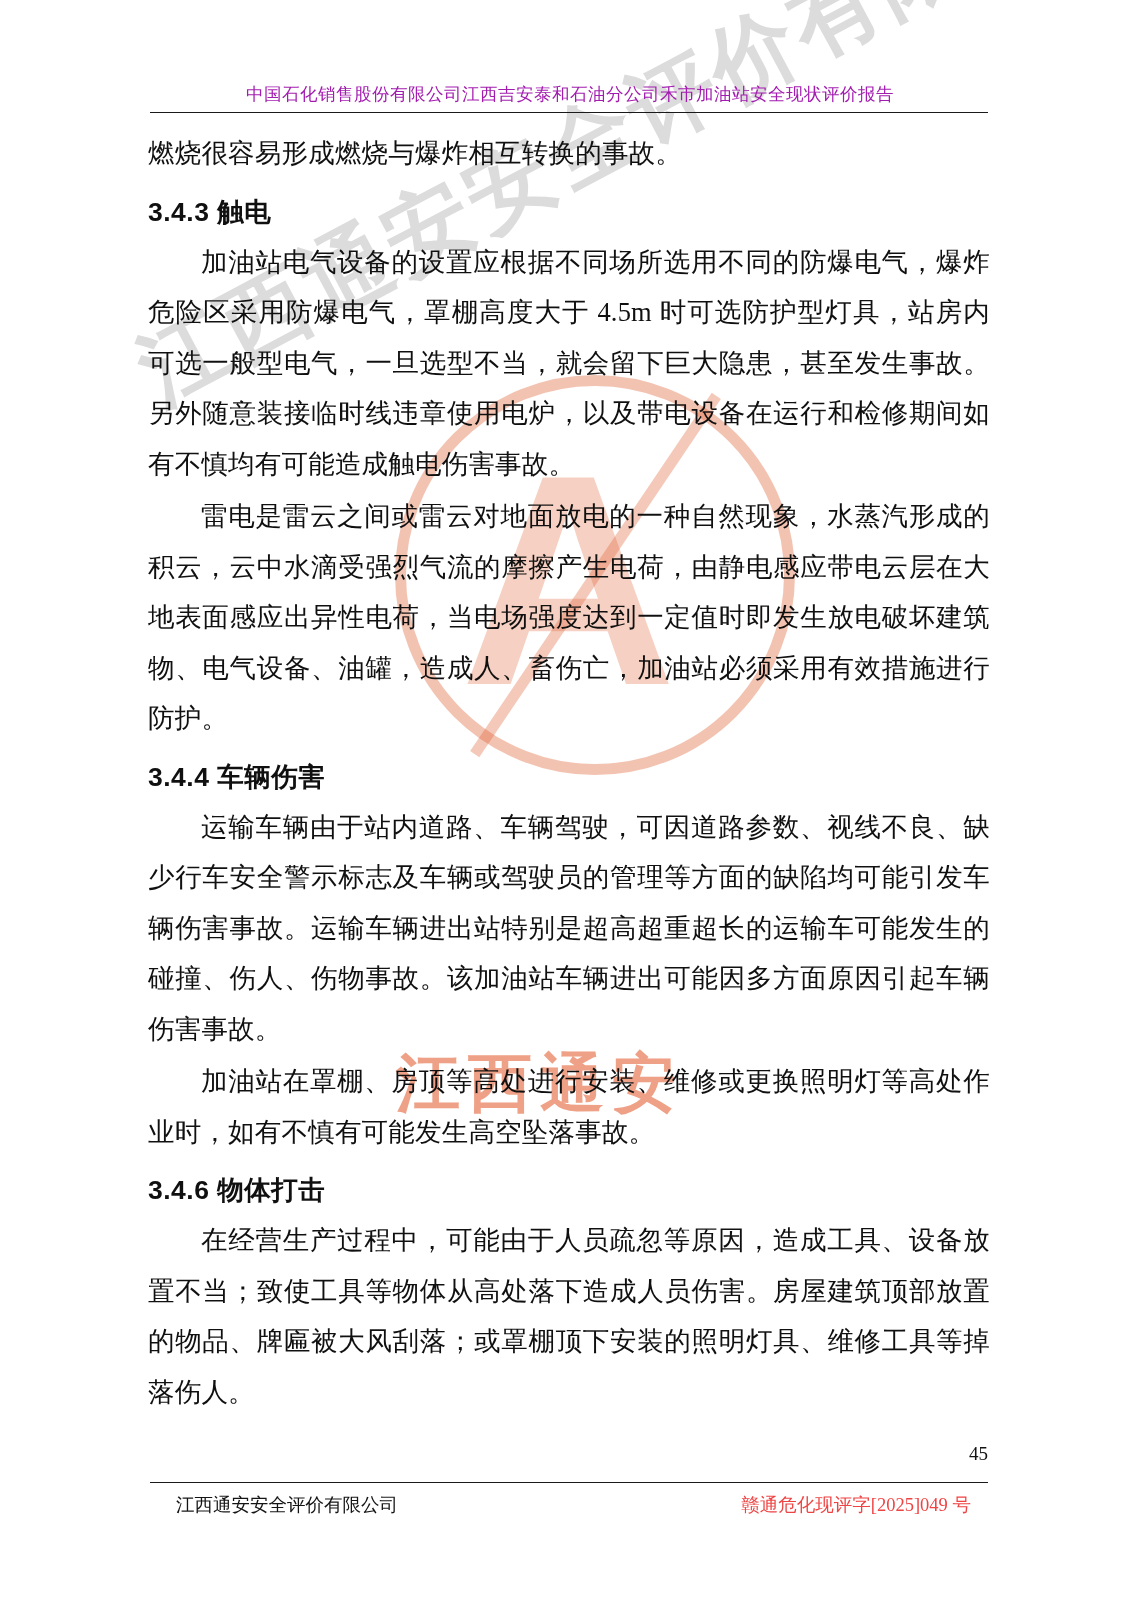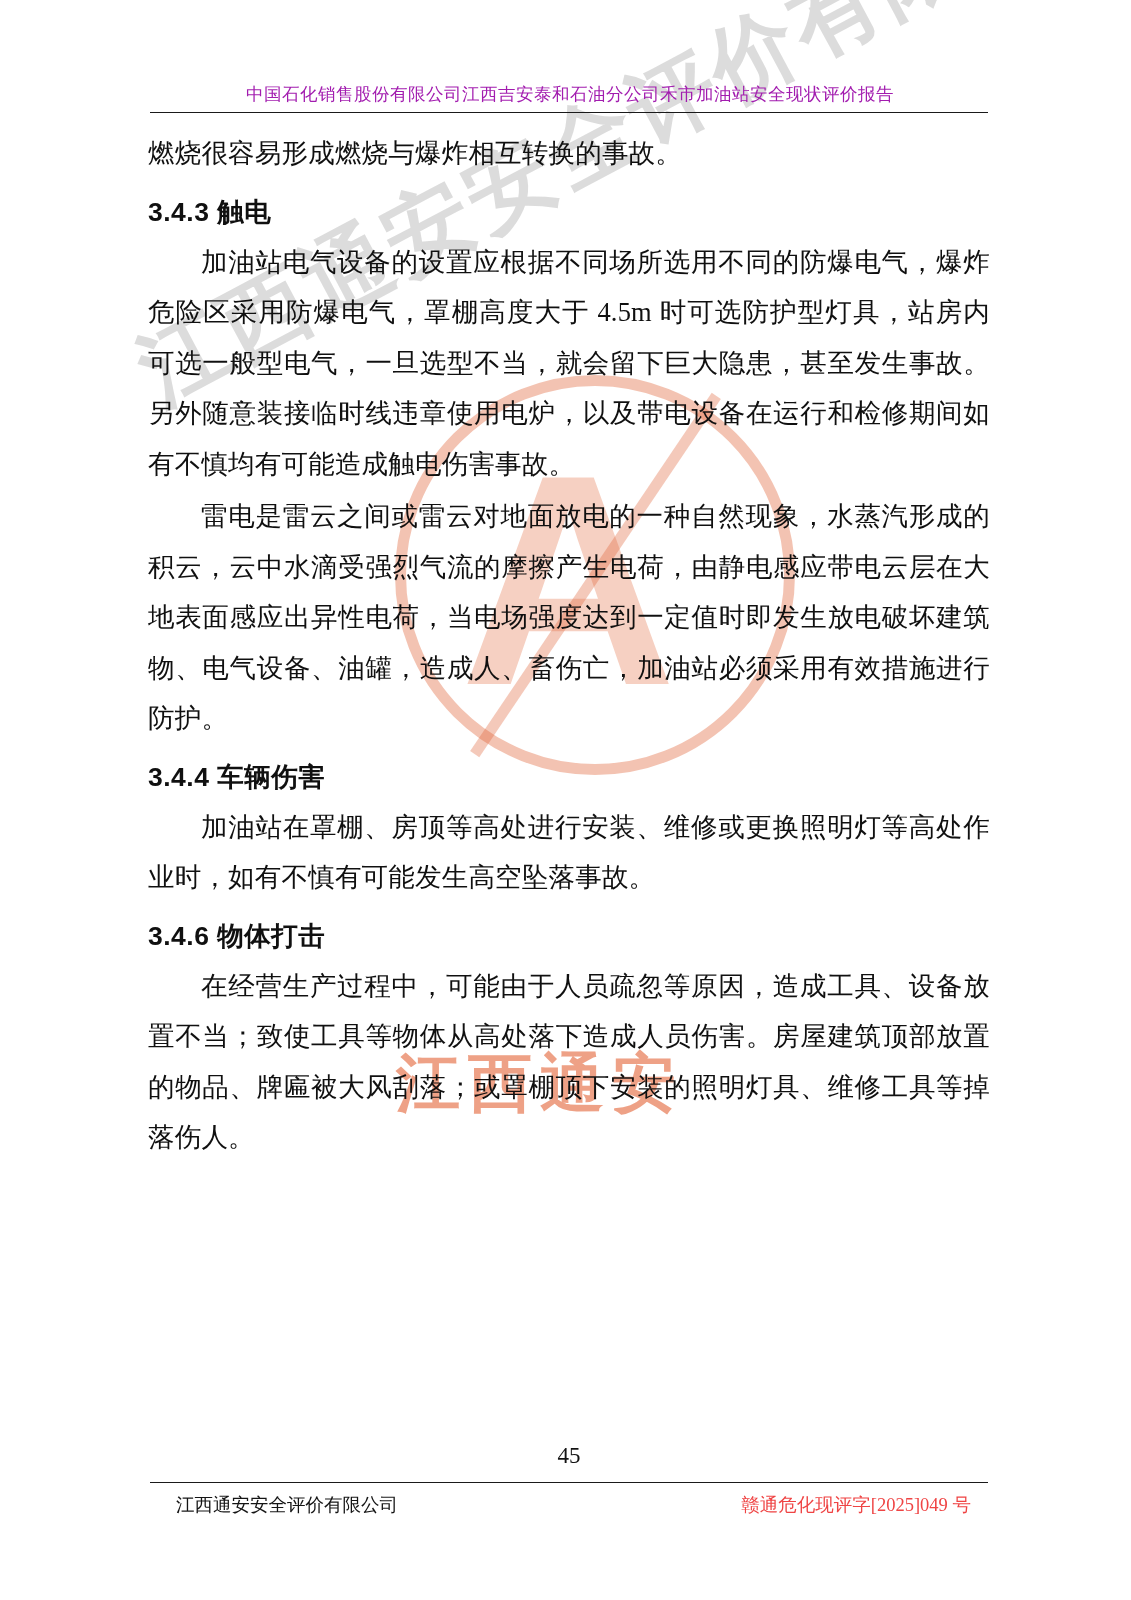--- a/index.html
+++ b/index.html
@@ -145,22 +145,22 @@
     left: 150px;
     top: 1482px;
     width: 838px;
     border-bottom: 1.3px solid #1a1a1a;
   }
   .pagenum {
     position: absolute;
     left: 150px;
     top: 1443px;
     width: 838px;
-    text-align: center;
-    font-size: 23px;
+    text-align: right;
+    font-size: 19px;
     color: #121212;
   }
   .footer-left {
     position: absolute;
     left: 176px;
     top: 1492px;
     font-size: 18.5px;
     color: #141414;
   }
   .footer-right {
@@ -191,20 +191,21 @@
 
     <div class="body">
 
       <p class="para noind">燃烧很容易形成燃烧与爆炸相互转换的事故。</p>
 
       <h3 class="head">3.4.3 触电</h3>
       <p class="para">加油站电气设备的设置应根据不同场所选用不同的防爆电气，爆炸危险区采用防爆电气，罩棚高度大于 4.5m 时可选防护型灯具，站房内可选一般型电气，一旦选型不当，就会留下巨大隐患，甚至发生事故。另外随意装接临时线违章使用电炉，以及带电设备在运行和检修期间如有不慎均有可能造成触电伤害事故。</p>
       <p class="para">雷电是雷云之间或雷云对地面放电的一种自然现象，水蒸汽形成的积云，云中水滴受强烈气流的摩擦产生电荷，由静电感应带电云层在大地表面感应出异性电荷，当电场强度达到一定值时即发生放电破坏建筑物、电气设备、油罐，造成人、畜伤亡，加油站必须采用有效措施进行防护。</p>
 
       <h3 class="head">3.4.4 车辆伤害</h3>
+      <p class="para">运输车辆由于站内道路、车辆驾驶，可因道路参数、视线不良、缺少行车安全警示标志及车辆或驾驶员的管理等方面的缺陷均可能引发车辆伤害事故。运输车辆进出站特别是超高超重超长的运输车可能发生的碰撞、伤人、伤物事故。该加油站车辆进出可能因多方面原因引起车辆伤害事故。</p>
 
       <p class="para">加油站在罩棚、房顶等高处进行安装、维修或更换照明灯等高处作业时，如有不慎有可能发生高空坠落事故。</p>
 
       <h3 class="head">3.4.6 物体打击</h3>
       <p class="para">在经营生产过程中，可能由于人员疏忽等原因，造成工具、设备放置不当；致使工具等物体从高处落下造成人员伤害。房屋建筑顶部放置的物品、牌匾被大风刮落；或罩棚顶下安装的照明灯具、维修工具等掉落伤人。</p>
 
     </div>
 
     <div class="pagenum">45</div>
     <div class="footer-rule"></div>

